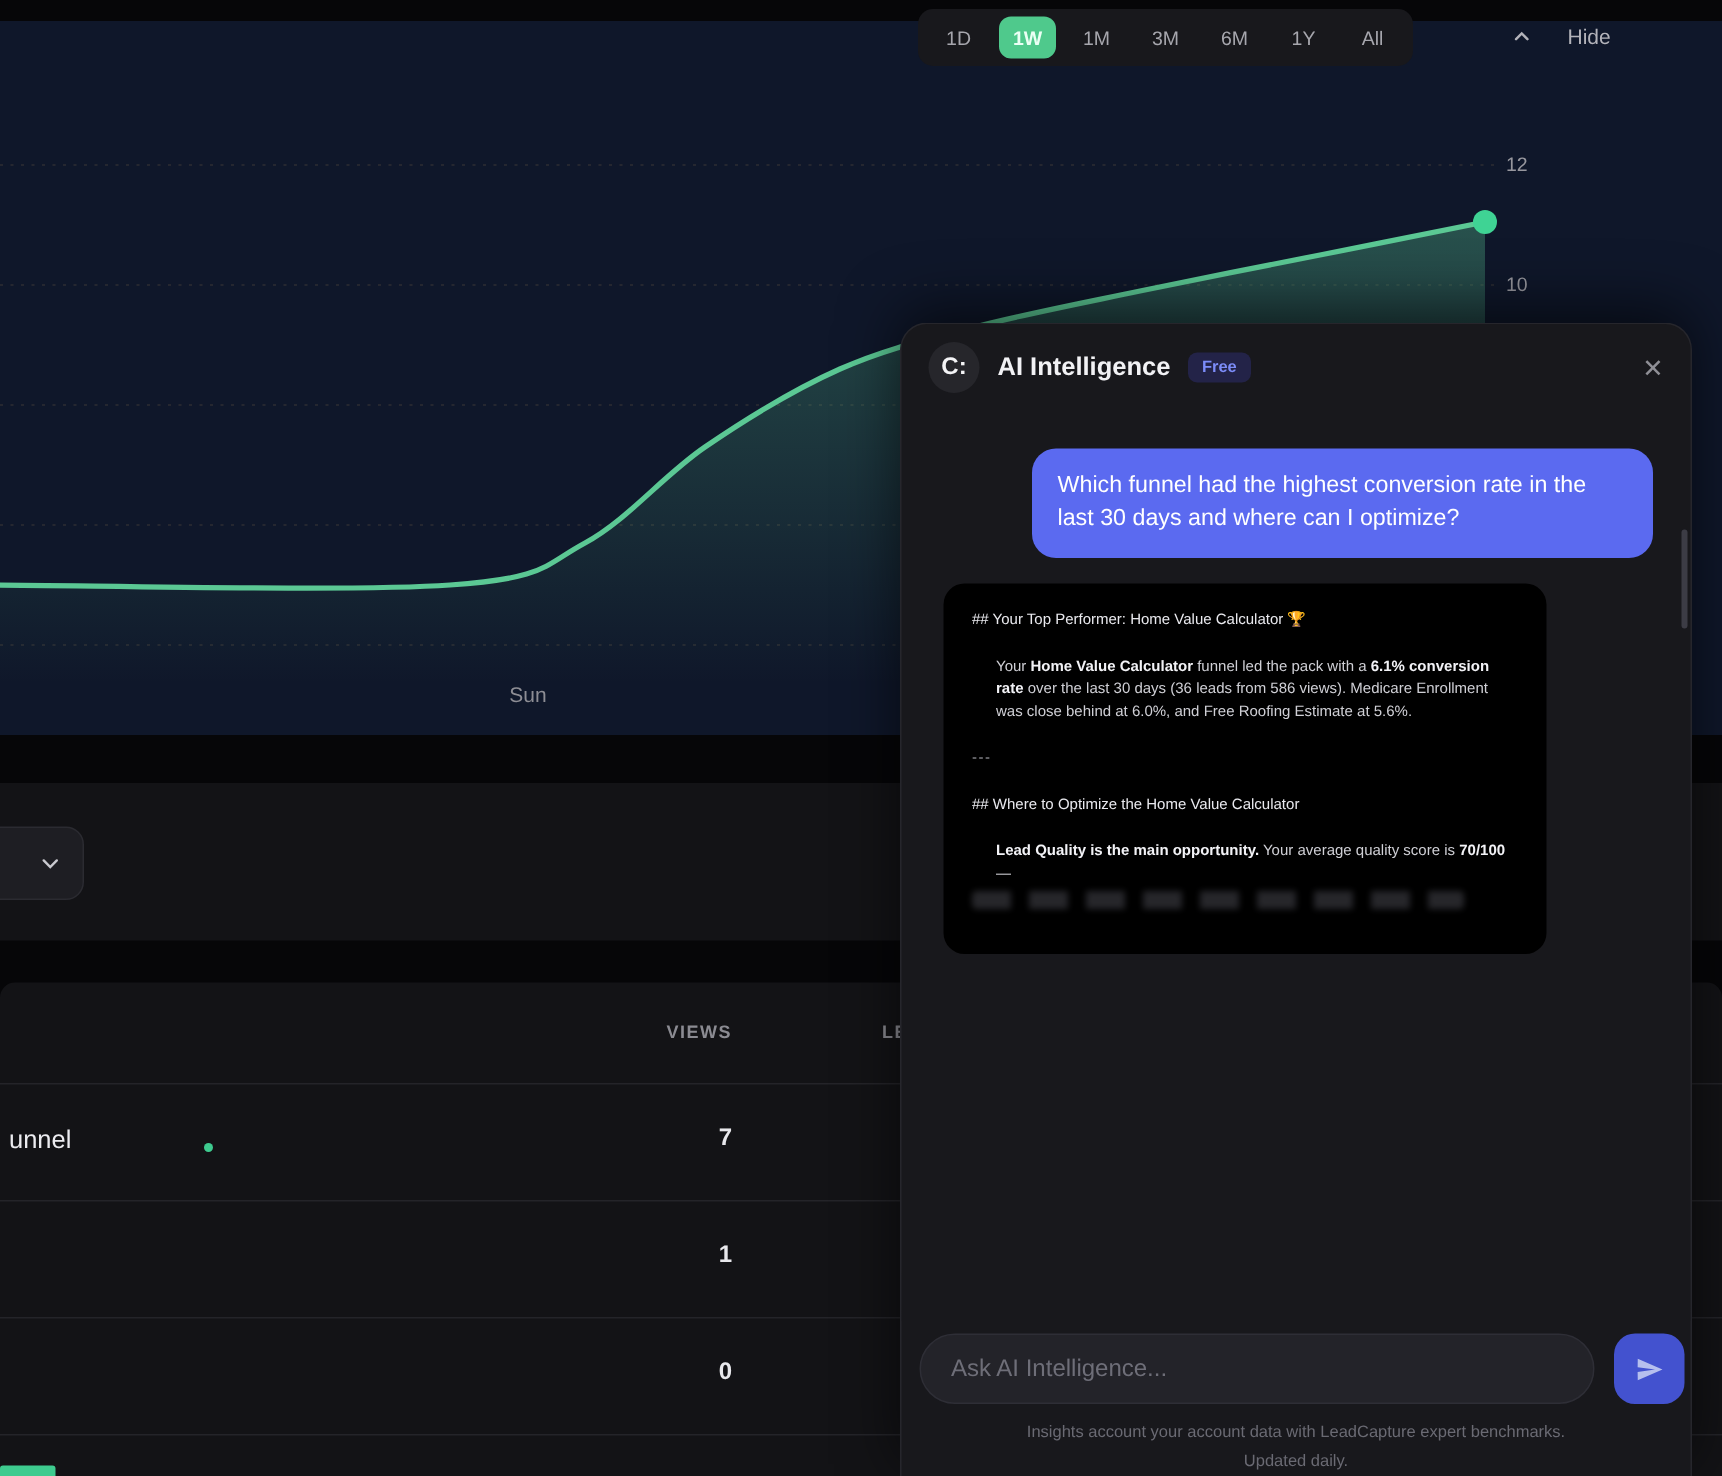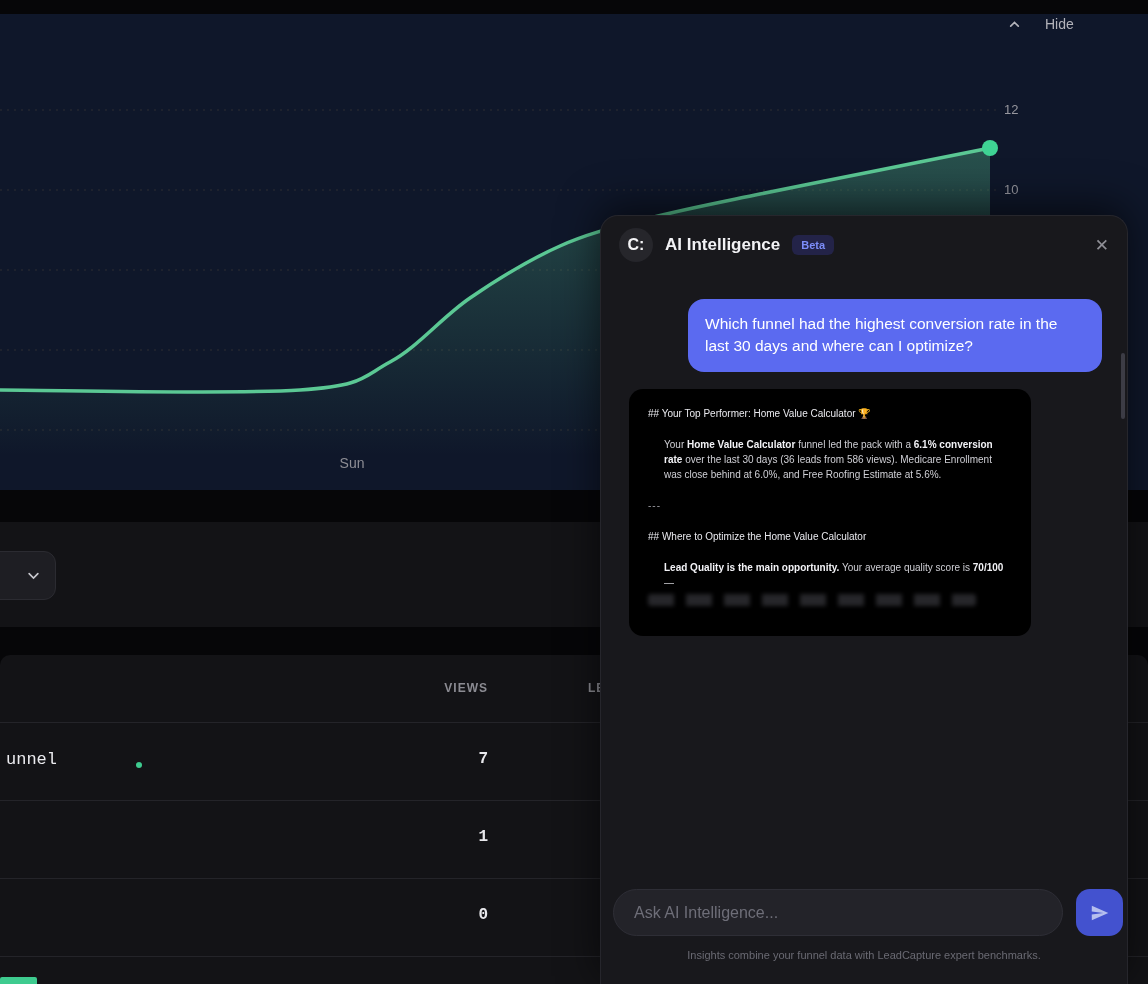--- a/index.html
+++ b/index.html
@@ -31,21 +31,21 @@
     justify-content:flex-end; padding-right:14px; cursor:pointer; }
 
   
   .table-panel { position:absolute; left:0; top:655px; width:1148px; height:329px;
     background:#131316; border-radius:10px 10px 0 0; }
   .th-row { position:absolute; left:0; top:0; width:100%; height:67px; }
   .th { position:absolute; top:26px; font-size:12px; letter-spacing:1px; color:#8b8b92; font-weight:bold; }
   .th-views { left:420px; width:68px; text-align:right; }
   .th-leads { left:576px;padding-left:12px; }
   .t-divider { position:absolute; left:0; width:1148px; height:1px; background:#242429; }
-  .t-row { position:absolute; left:0; width:100%; height:78px;font-family:Liberation Mono, monospace; }
+  .t-row { position:absolute; left:0; width:100%; height:78px; }
   .t-name { position:absolute; left:6px; top:28px; font-size:17px; color:#ececf0; font-weight:500; }
   .t-dot { position:absolute; left:136px; top:40px; width:6px; height:6px; border-radius:50%; background:#3ecb8f; }
   .t-views { position:absolute; left:420px; top:28px; width:68px; text-align:right; font-size:16px;
     color:#e8e8ec; font-weight:bold; }
   .partial-bar { position:absolute; left:0; top:322px; width:37px; height:7px; background:#3ecb8f;
     border-radius:2px 2px 0 0; }
 
   
   .ai-panel { position:absolute; left:600px; top:215px; width:528px; height:769px;
     background:#18181c; border:1px solid #26262c; border-bottom:none;
@@ -113,20 +113,29 @@
     <div id="y-labels">
         <div class="ytick" style="top: 88px;">12</div>
         <div class="ytick" style="top: 168px;">10</div>
         <div class="ytick" style="top: 248px;">8</div>
         <div class="ytick" style="top: 328px;">6</div>
         <div class="ytick" style="top: 408px;">4</div>
       </div>
     <div class="xtick" id="x-tick" style="left: 313px;">Sun</div>
   </div>
 
+  <div class="tf-toolbar">
+    <button class="tf-btn">1D</button>
+    <button class="tf-btn active">1W</button>
+    <button class="tf-btn">1M</button>
+    <button class="tf-btn">3M</button>
+    <button class="tf-btn">6M</button>
+    <button class="tf-btn">1Y</button>
+    <button class="tf-btn">All</button>
+  </div>
   <button class="hide-btn">
     <span style="display:flex">
       <svg width="13" height="13" viewBox="0 0 24 24">
           <polyline points="5,15 12,8 19,15" fill="none" stroke="#b3b3ba" stroke-width="3" stroke-linecap="round"></polyline>
         </svg>
     </span>
     <span>Hide</span>
   </button>
 
   <div class="filter-panel">
@@ -165,21 +174,21 @@
     </div>
     <div class="t-divider" style="top:301px"></div>
 
     <div class="partial-bar"></div>
   </div>
 
   <div class="ai-panel">
     <div class="ai-header">
       <div class="ai-logo">C:</div>
       <div class="ai-title">AI Intelligence</div>
-      <div class="beta-badge">Beta</div>
+      <div class="beta-badge">Free</div>
       <button class="close-btn">✕</button>
     </div>
 
     <div class="messages">
       <div class="user-bubble">Which funnel had the highest conversion rate in the last 30 days and where can I optimize?</div>
 
       <div class="ai-bubble">
         <div class="md-h">## Your Top Performer: Home Value Calculator 🏆</div>
         <p><span>Your </span><strong>Home Value Calculator</strong><span> funnel led the pack with a </span><strong>6.1% conversion rate</strong><span> over the last 30 days (36 leads from 586 views). Medicare Enrollment was close behind at 6.0%, and Free Roofing Estimate at 5.6%.</span></p>
         <div class="md-hr">---</div>
@@ -198,17 +207,18 @@
       <button class="send-btn">
         <span style="display:flex">
           <svg width="20" height="20" viewBox="0 0 24 24">
               <path d="M2.2 20.6 22 12 2.2 3.4l-.1 6.7L16 12 2.1 13.9z" fill="#b6bfee"></path>
             </svg>
         </span>
       </button>
     </div>
 
     <div class="ai-footer">
-      <div>Insights combine your funnel data with LeadCapture expert benchmarks.</div>
+      <div>Insights account your account data with LeadCapture expert benchmarks.</div>
+      <div>Updated daily.</div>
     </div>
   </div>
 
 </div>
 
 </body></html>

